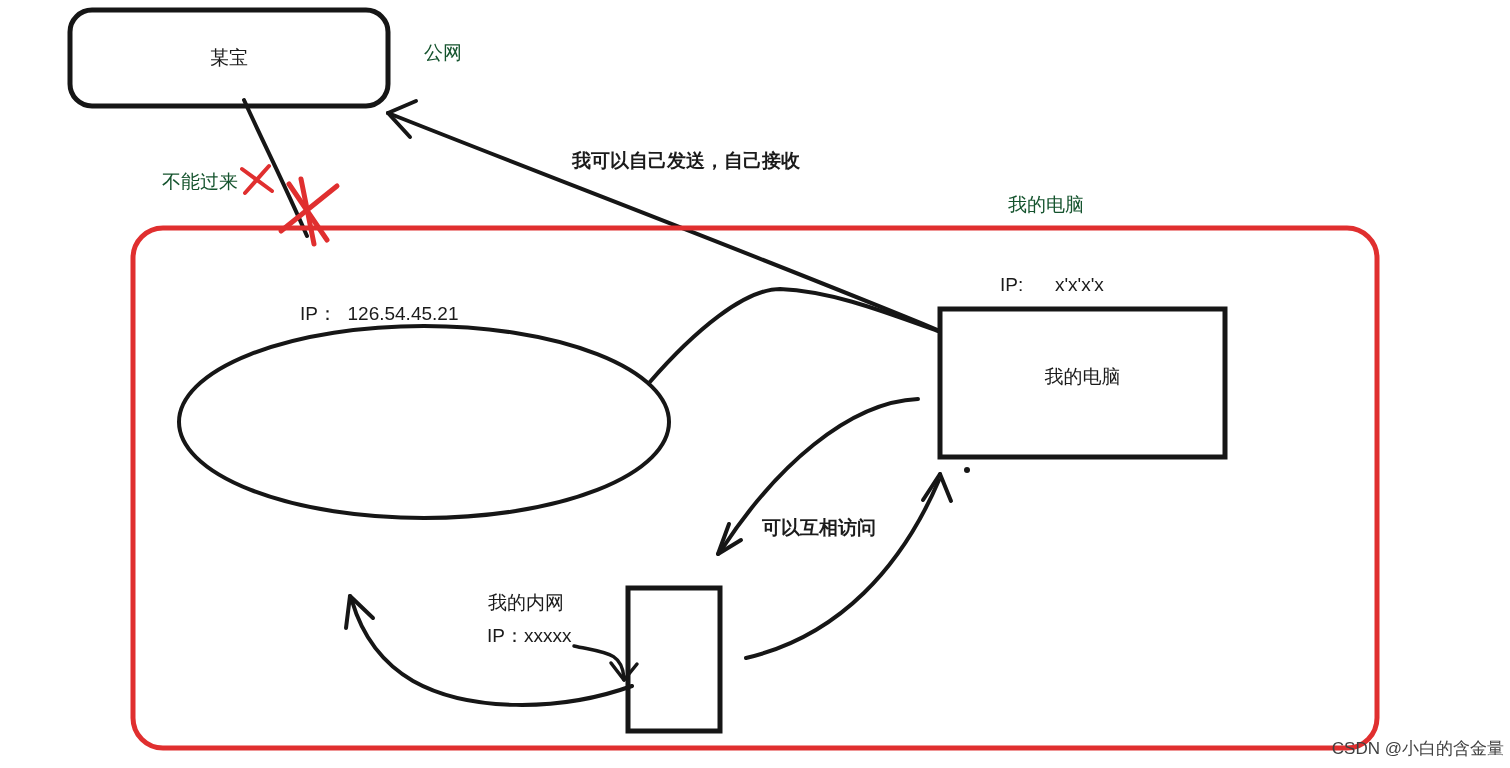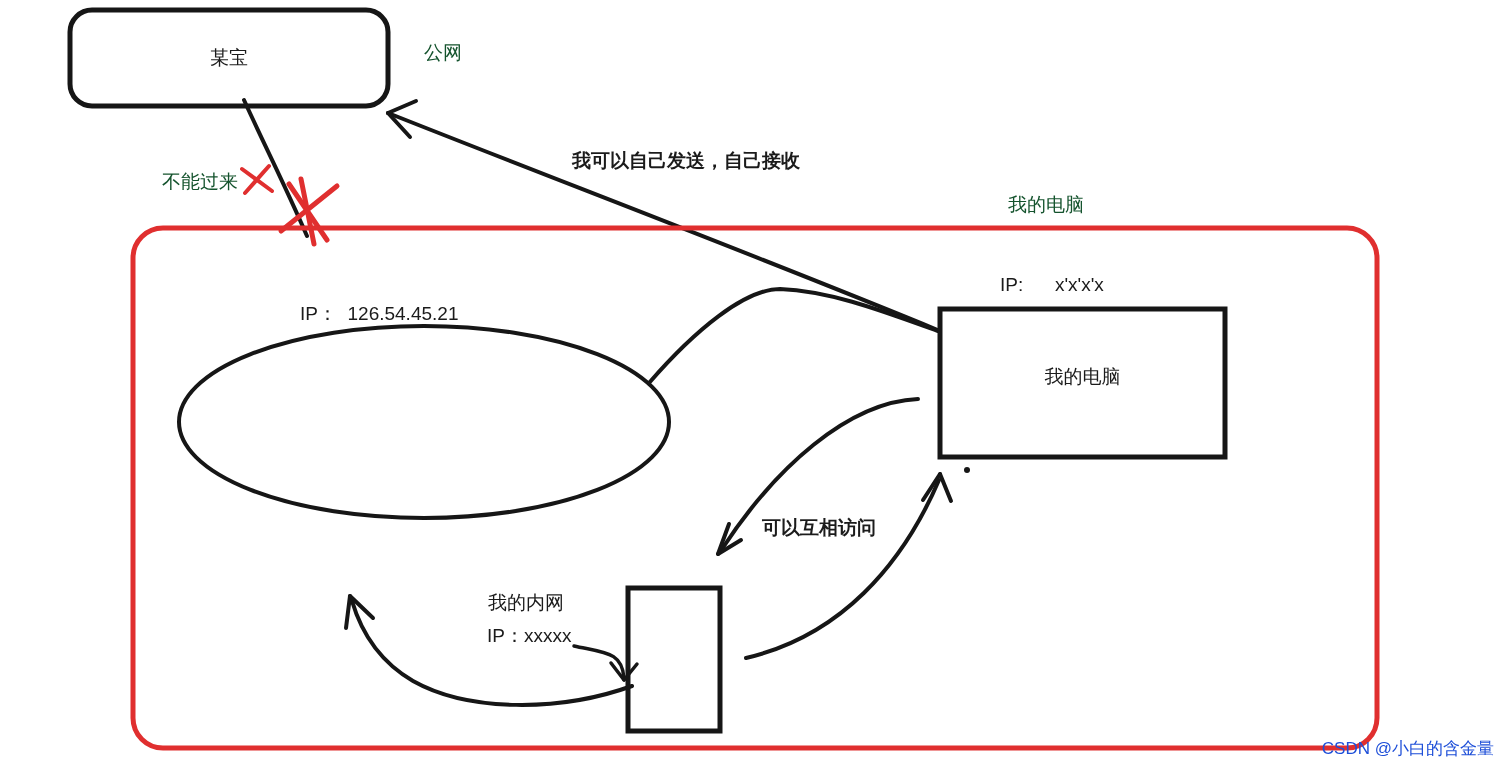--- a/index.html
+++ b/index.html
@@ -15,23 +15,23 @@
     position:absolute;
     font-size:19px;
     color:#1b1b1b;
     white-space:pre;
     line-height:1.2;
   }
   .lbl.red{color:#14532d;}
   .lbl.center{text-align:center;}
   .watermark{
     position:absolute;
-    right:16px;bottom:8px;
+    right:6px;bottom:8px;
     font-size:17px;
-    color:#1d4ed8;
+    color:#404040;
     white-space:pre;
   }
 </style>
 </head>
 <body>
 
 <div class="canvas">
 
   <svg width="1510" height="768" viewBox="0 0 1510 768">
 

